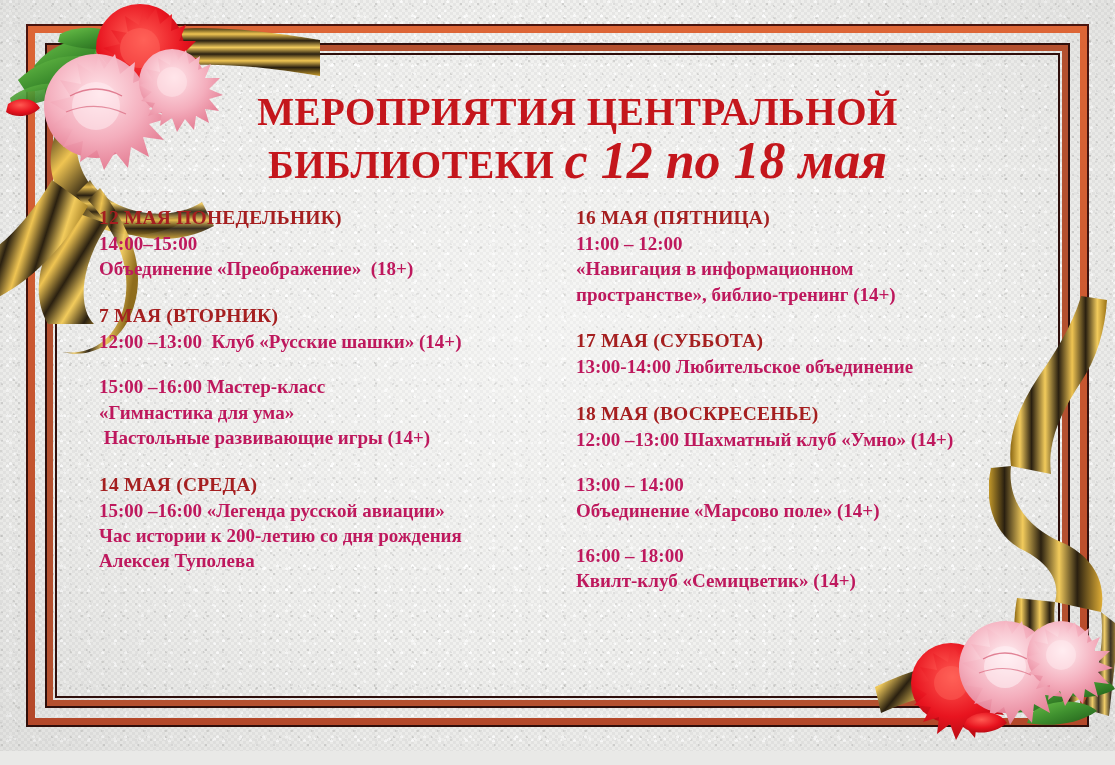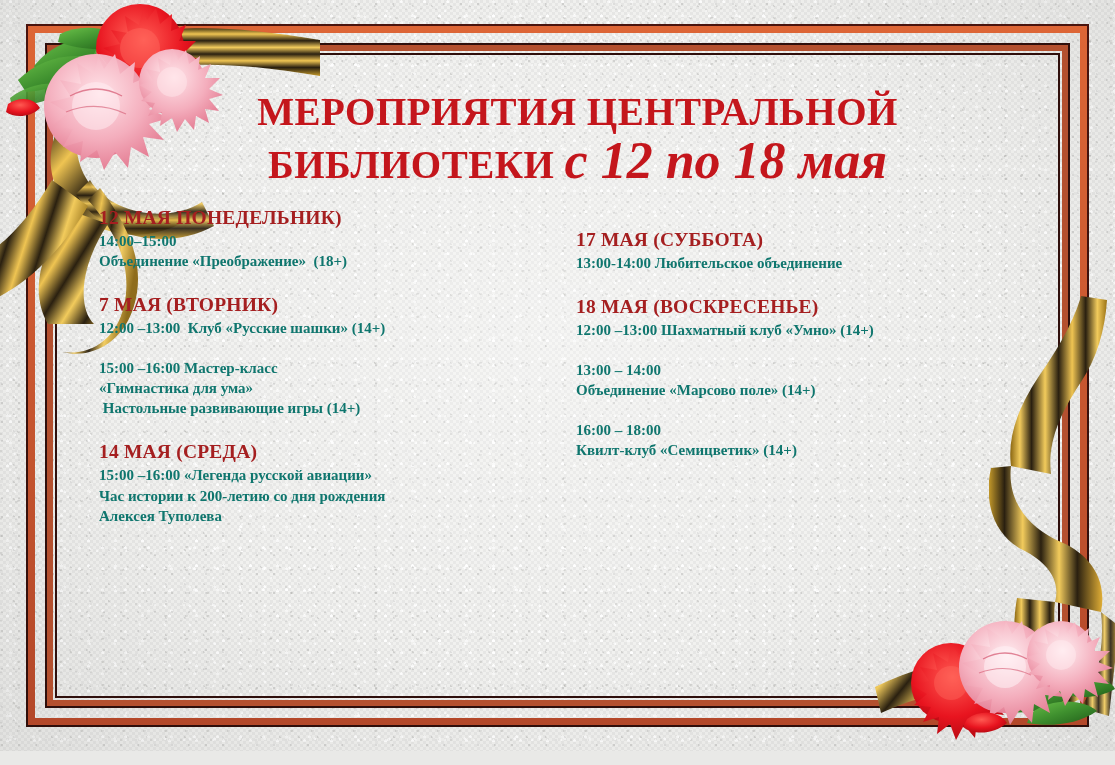--- a/index.html
+++ b/index.html
@@ -141,22 +141,22 @@
   .day{ margin-bottom:0; }
   .day-head{
     color:#a51f20;
     font-weight:bold;
     font-size:19.5px;
     letter-spacing:.2px;
     line-height:1.28;
     white-space:nowrap;
   }
   .ev{
-    color:#0f766e;
-    font-size:15px;
+    color:#be185d;
+    font-size:19px;
     line-height:1.34;
     font-weight:bold;
   }
   .ev .it{}
   .ev .rg{font-style:normal;text-align:right;}
   .gap{height:22px;}
   .gap-sm{height:20px;}
 
   
   .ribbon{position:absolute;pointer-events:none;}
@@ -421,20 +421,26 @@
           <div class="day-head">14 МАЯ (СРЕДА)</div>
           <div class="ev"><span>15:00 –16:00</span> <span class="rg">«Легенда русской авиации»</span></div>
           <div class="ev"><span class="it">Час истории к 200-летию со дня рождения</span></div>
           <div class="ev"><span class="it">Алексея Туполева</span></div>
         </div>
 
       </div>
 
       <div class="col col-right">
 
+        <div class="day">
+          <div class="day-head">16 МАЯ (ПЯТНИЦА)</div>
+          <div class="ev"><span>11:00 – 12:00</span></div>
+          <div class="ev"><span class="rg">«Навигация в информационном</span></div>
+          <div class="ev"><span class="rg">пространстве»,</span> <span class="it">библио-тренинг</span> <span class="rg">(14+)</span></div>
+        </div>
 
         <div class="gap"></div>
 
         <div class="day">
           <div class="day-head">17 МАЯ (СУББОТА)</div>
           <div class="ev"><span>13:00-14:00</span> <span class="it">Любительское объединение</span></div>
         </div>
 
         <div class="gap"></div>
 

